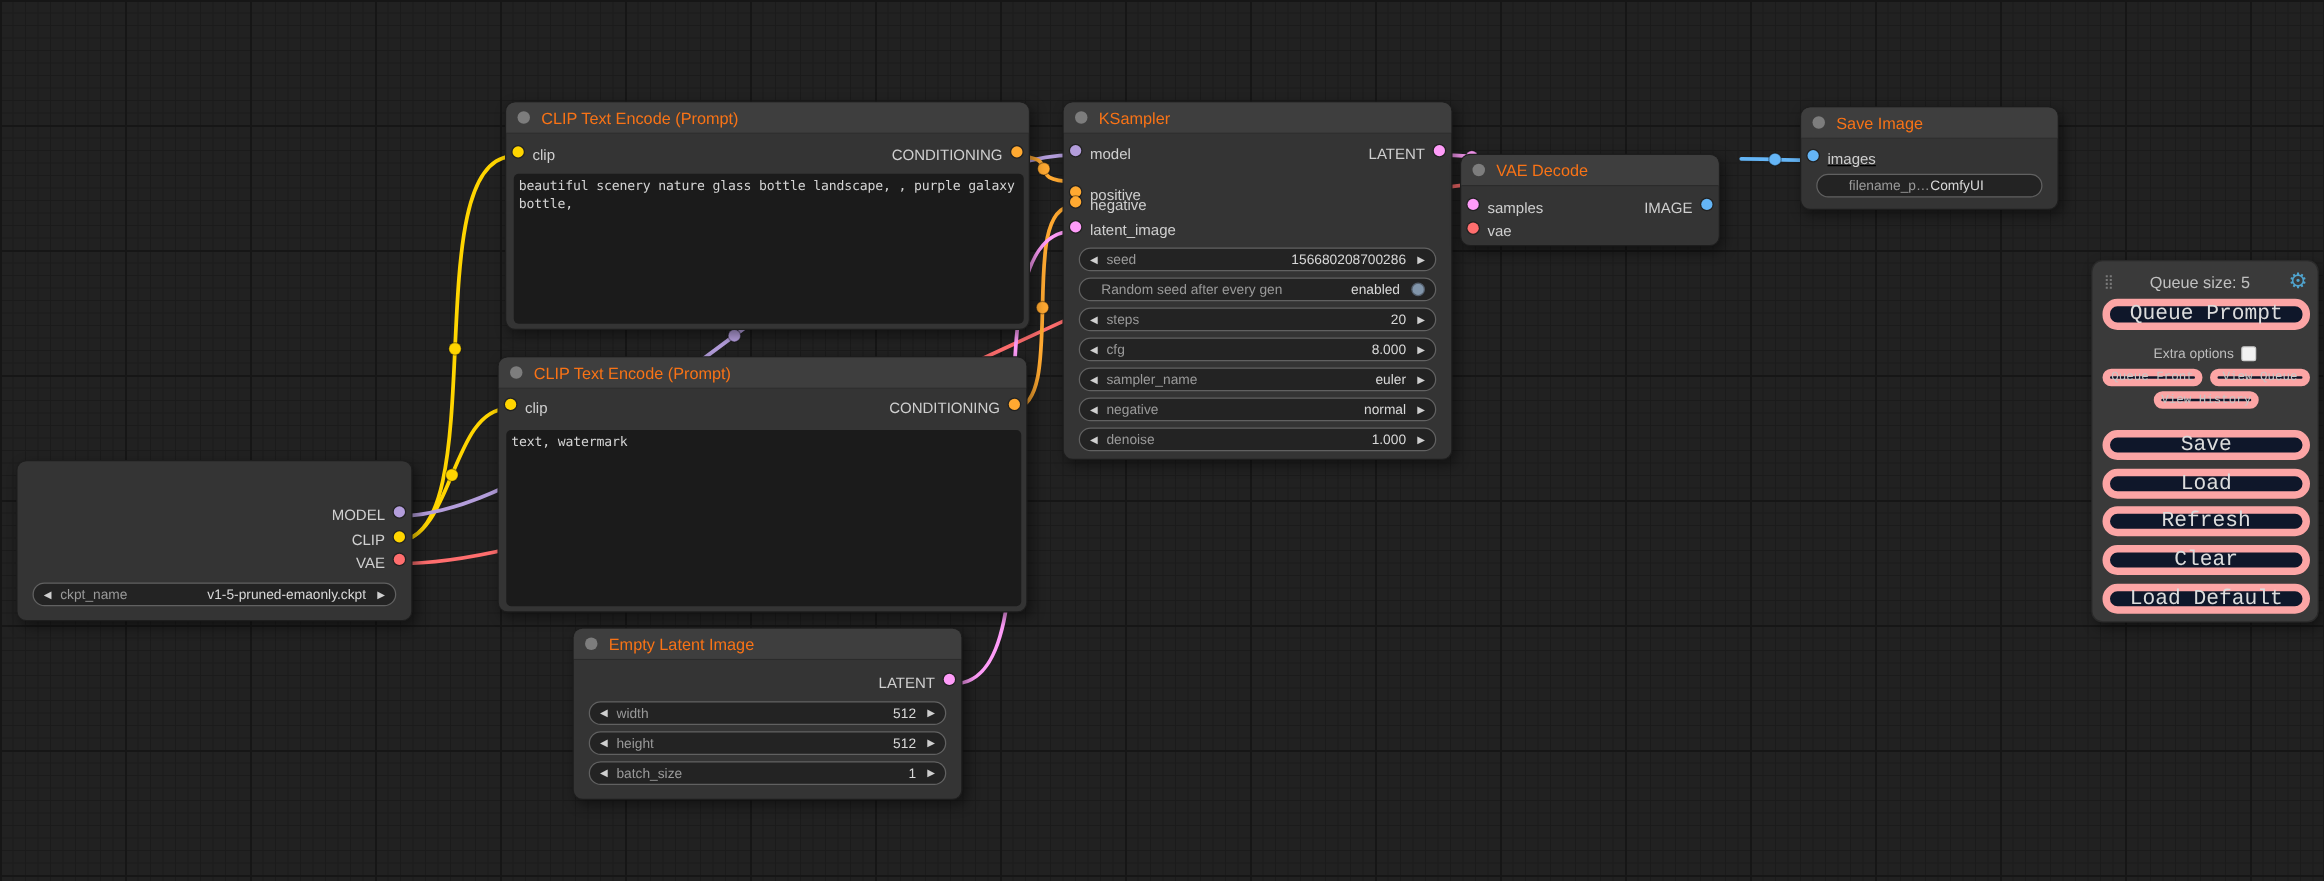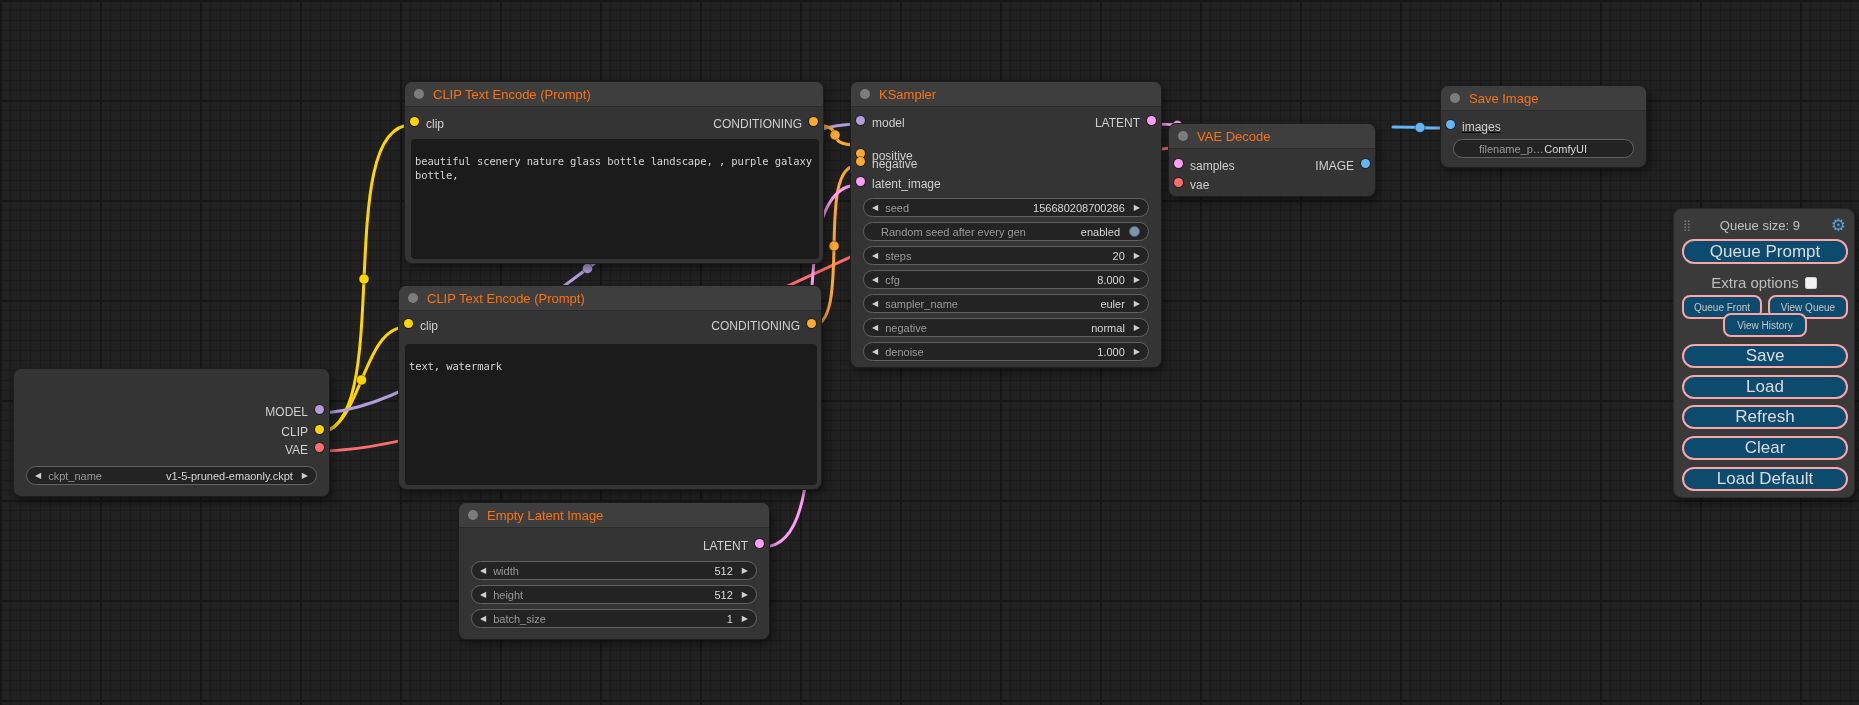--- a/index.html
+++ b/index.html
@@ -41,41 +41,41 @@
   .w-label{color:#9a9a9a;margin-left:7px;overflow:hidden;text-overflow:ellipsis;}
   .w-spacer{flex:1;}
   .w-value{color:#d8d8d8;margin-right:9px;}
   .widget.toggle .w-label{margin-left:9px;}
   .w-toggle-dot{width:11px;height:11px;border-radius:50%;background:#8195aa;border:1px solid #55606e;box-sizing:border-box;flex:0 0 auto;}
   .widget.textw{padding:0 18px;}
   .widget.textw .w-value{margin-right:28px;}
   .node-text{
     position:absolute;background:#1b1b1b;border-radius:4px;box-sizing:border-box;
     color:#d4d4d4;font-family:"DejaVu Sans Mono",monospace;font-size:10.5px;letter-spacing:-0.12px;
-    line-height:14px;padding:15px 4px;white-space:pre-wrap;word-break:break-word;overflow:hidden;
+    line-height:14px;padding:3px 4px;white-space:pre-wrap;word-break:break-word;overflow:hidden;
   }
   
   #queue-panel{
     position:absolute;left:1673px;top:208px;width:182px;height:290px;
     background:#3a3a3a;border:1px solid #2a2a2a;border-radius:9px;
     box-shadow:3px 4px 10px rgba(0,0,0,.45);box-sizing:border-box;
   }
   .qp-header{position:absolute;left:0;right:0;top:7px;height:18px;display:flex;align-items:center;}
   .qp-handle{color:#787878;font-size:11px;margin-left:9px;letter-spacing:-2px;font-family:"DejaVu Sans",sans-serif;}
   .qp-title{flex:1;text-align:center;color:#c0c0c0;font-size:13px;}
   .qp-gear{color:#4fa3ce;font-size:17px;margin-right:8px;line-height:1;font-family:"DejaVu Sans",sans-serif;cursor:pointer;}
   .qp-btn{
-    position:absolute;left:8px;width:166px;background:#0c4a6e;border:2px solid #fca5a5;
+    position:absolute;left:8px;width:166px;background:#0f172a;border:6px solid #fca5a5;
     border-radius:12px;color:#dcdcdc;display:flex;align-items:center;justify-content:center;
-    box-sizing:border-box;cursor:pointer;
+    box-sizing:border-box;cursor:pointer;font-family:Liberation Mono, monospace;
   }
   .qp-btn.big{height:24px;font-size:17px;}
-  .qp-btn.small{height:24px;font-size:10px;border-radius:8px;color:#c7c7c7;}
+  .qp-btn.small{height:14px;font-size:10px;border-radius:8px;color:#c7c7c7;}
   .qp-extra{position:absolute;left:0;right:0;top:66px;height:15px;display:flex;align-items:center;justify-content:center;gap:6px;}
-  .qp-extra-label{color:#bdbdbd;font-size:15px;}
+  .qp-extra-label{color:#bdbdbd;font-size:11px;}
   .qp-checkbox{width:12px;height:12px;background:#f2f2f2;border-radius:2px;border:1px solid #cfcfcf;box-sizing:border-box;cursor:pointer;}
 </style>
 </head>
 <body>
 
 <div id="canvas">
   <svg id="wires">
       <path d="M 317 433 C 397 433, 331 125, 411 125" stroke="#FFD500"></path>
       <circle cx="364" cy="279" r="5" fill="#FFD500" stroke="rgba(0,0,0,.35)"></circle>
       <path d="M 317 433 C 362 433, 361 327, 406 327" stroke="#FFD500"></path>
@@ -283,21 +283,21 @@
           <div class="w-spacer"></div>
           <div class="w-value">1</div>
           <div class="w-arrow">▶</div>
         </div>
       </div>
     </div>
 
   <div id="queue-panel">
     <div class="qp-header">
       <span class="qp-handle">⣿</span>
-      <span class="qp-title">Queue size: 9</span>
+      <span class="qp-title">Queue size: 5</span>
       <span class="qp-gear">⚙</span>
     </div>
     <div class="qp-btn big" style="top:30px;height:25px;">Queue Prompt</div>
     <div class="qp-extra">
       <span class="qp-extra-label">Extra options</span>
       <span class="qp-checkbox"></span>
     </div>
     <div class="qp-btn small" style="top:86px;left:8px;width:80px;">Queue Front</div>
     <div class="qp-btn small" style="top:86px;left:94px;width:80px;">View Queue</div>
     <div class="qp-btn small" style="top:104px;left:49px;width:84px;">View History</div>

